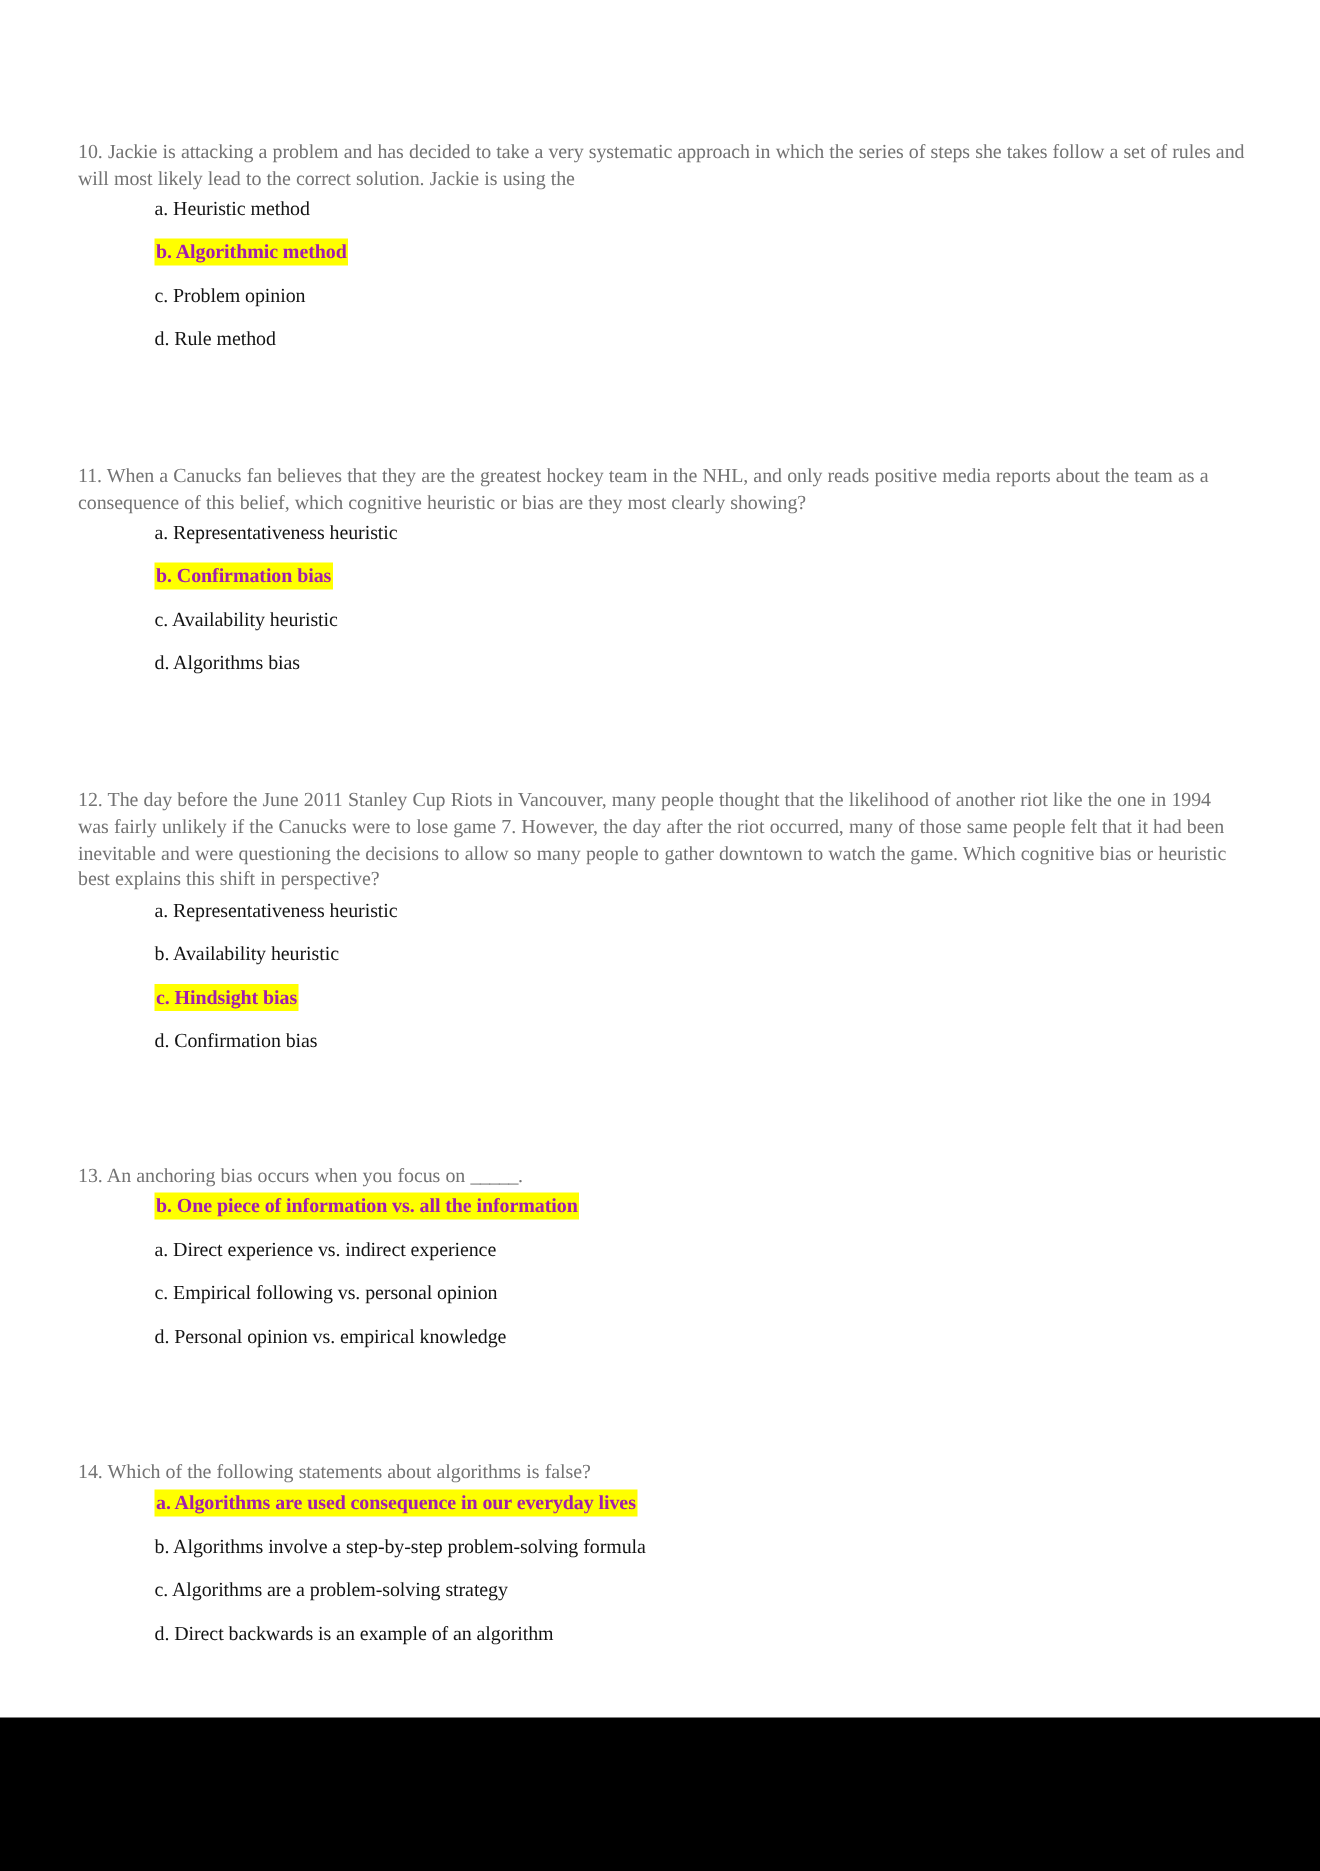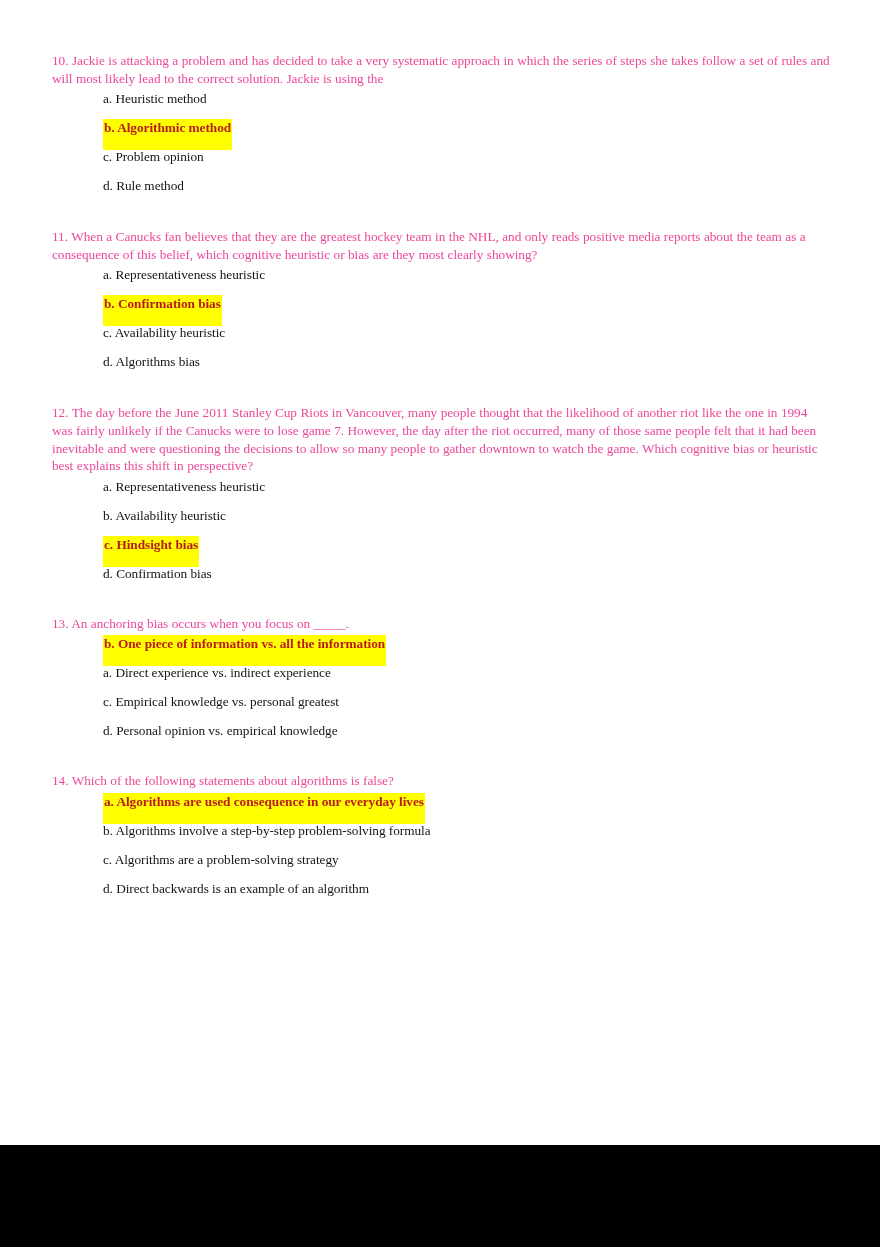--- a/index.html
+++ b/index.html
@@ -35,23 +35,24 @@
   }
 
   .q-block {
     margin-bottom: 0;
   }
 
   .q-stem {
     font-size: 13.3px;
     line-height: 17.6px;
     text-align: left;
-    color: #ec4899;
+    color: #737373;
     letter-spacing: -0.05px;
     word-spacing: 0.2px;
+    margin-top: 40px;
   }
 
   .options {
     margin-top: 3px;
     padding-left: 51px;
   }
 
   .option {
     font-size: 13.3px;
     line-height: 17px;
@@ -64,22 +65,22 @@
     margin-bottom: 0;
   }
 
   .option .txt {
     display: inline;
   }
 
   .option.highlight .txt {
     background-color: #ffff00;
     font-weight: bold;
-    color: #b91c1c;
-    padding: 1px 1px 15px 1px;
+    color: #a21caf;
+    padding: 1px 1px 2px 1px;
     box-decoration-break: clone;
     -webkit-box-decoration-break: clone;
   }
 
   .blank {
     letter-spacing: -0.3px;
   }
 
   
   .gap-q10 { height: 34px; }
@@ -136,21 +137,21 @@
       </div>
     </div>
 
     <div class="gap-q12"></div>
 
     <div class="q-block">
       <div class="q-stem"><span>13. An anchoring bias occurs when you focus on </span><span class="blank">_____</span><span>.</span></div>
       <div class="options">
         <div class="option highlight"><span class="txt">b. One piece of information vs. all the information</span></div>
         <div class="option"><span class="txt">a. Direct experience vs. indirect experience</span></div>
-        <div class="option"><span class="txt">c. Empirical knowledge vs. personal greatest</span></div>
+        <div class="option"><span class="txt">c. Empirical following vs. personal opinion</span></div>
         <div class="option"><span class="txt">d. Personal opinion vs. empirical knowledge</span></div>
       </div>
     </div>
 
     <div class="gap-q13"></div>
 
     <div class="q-block">
       <div class="q-stem">14. Which of the following statements about algorithms is false?</div>
       <div class="options">
         <div class="option highlight"><span class="txt">a. Algorithms are used consequence in our everyday lives</span></div>

